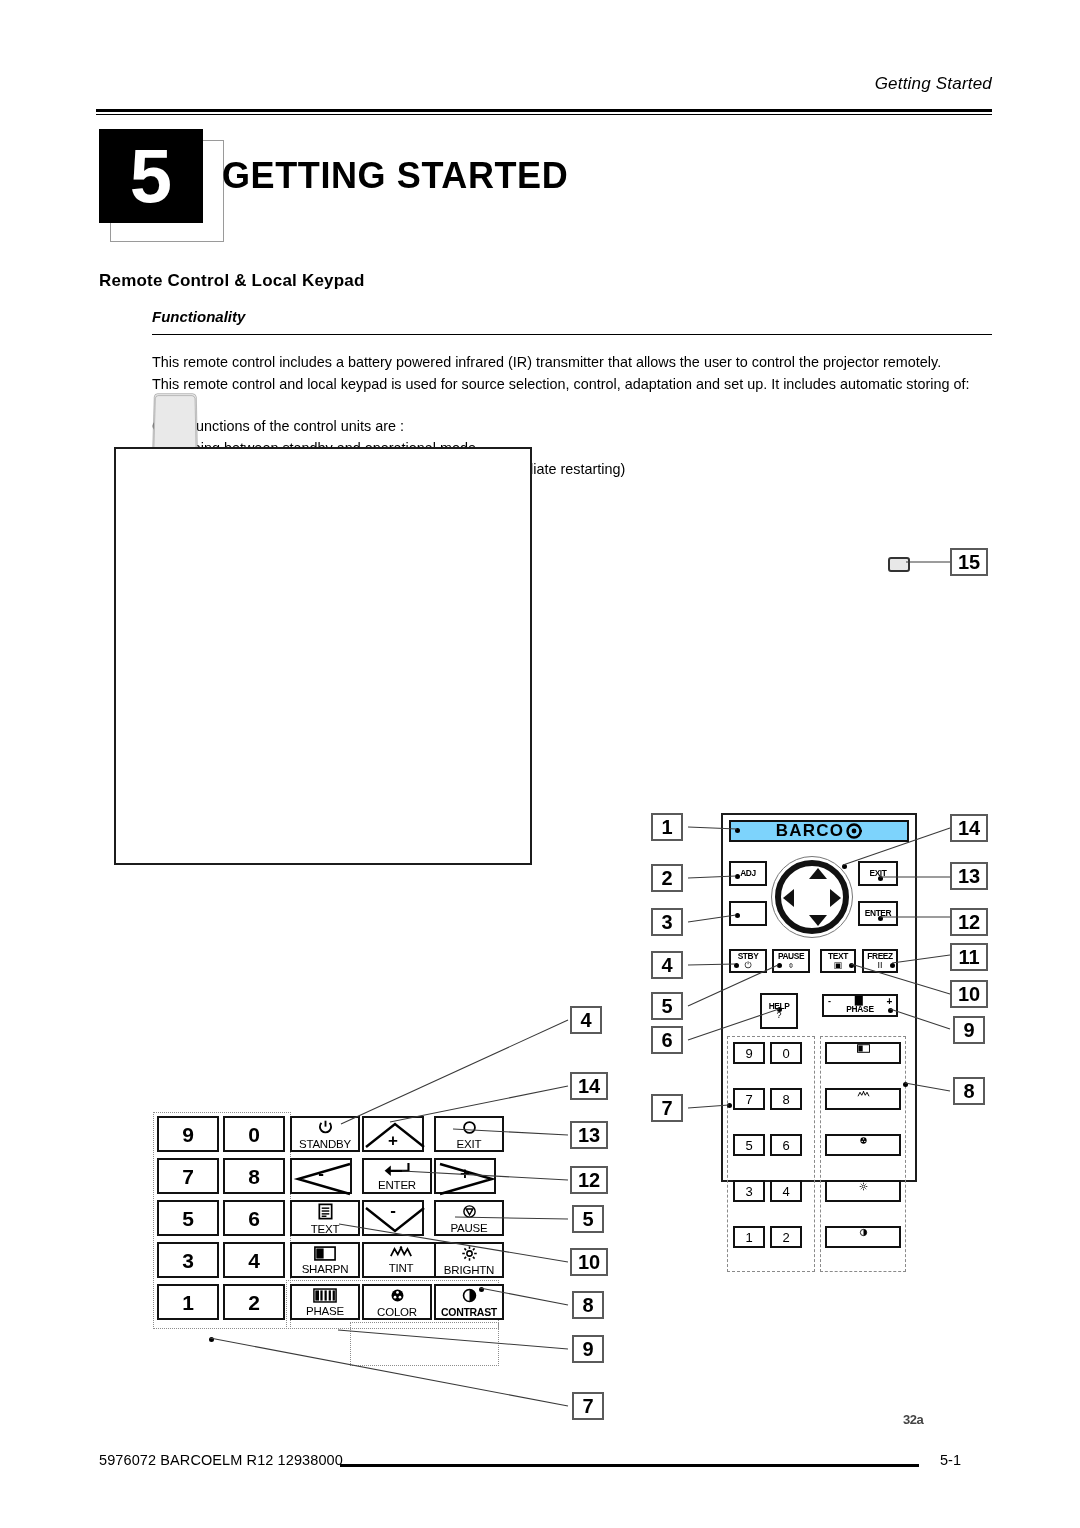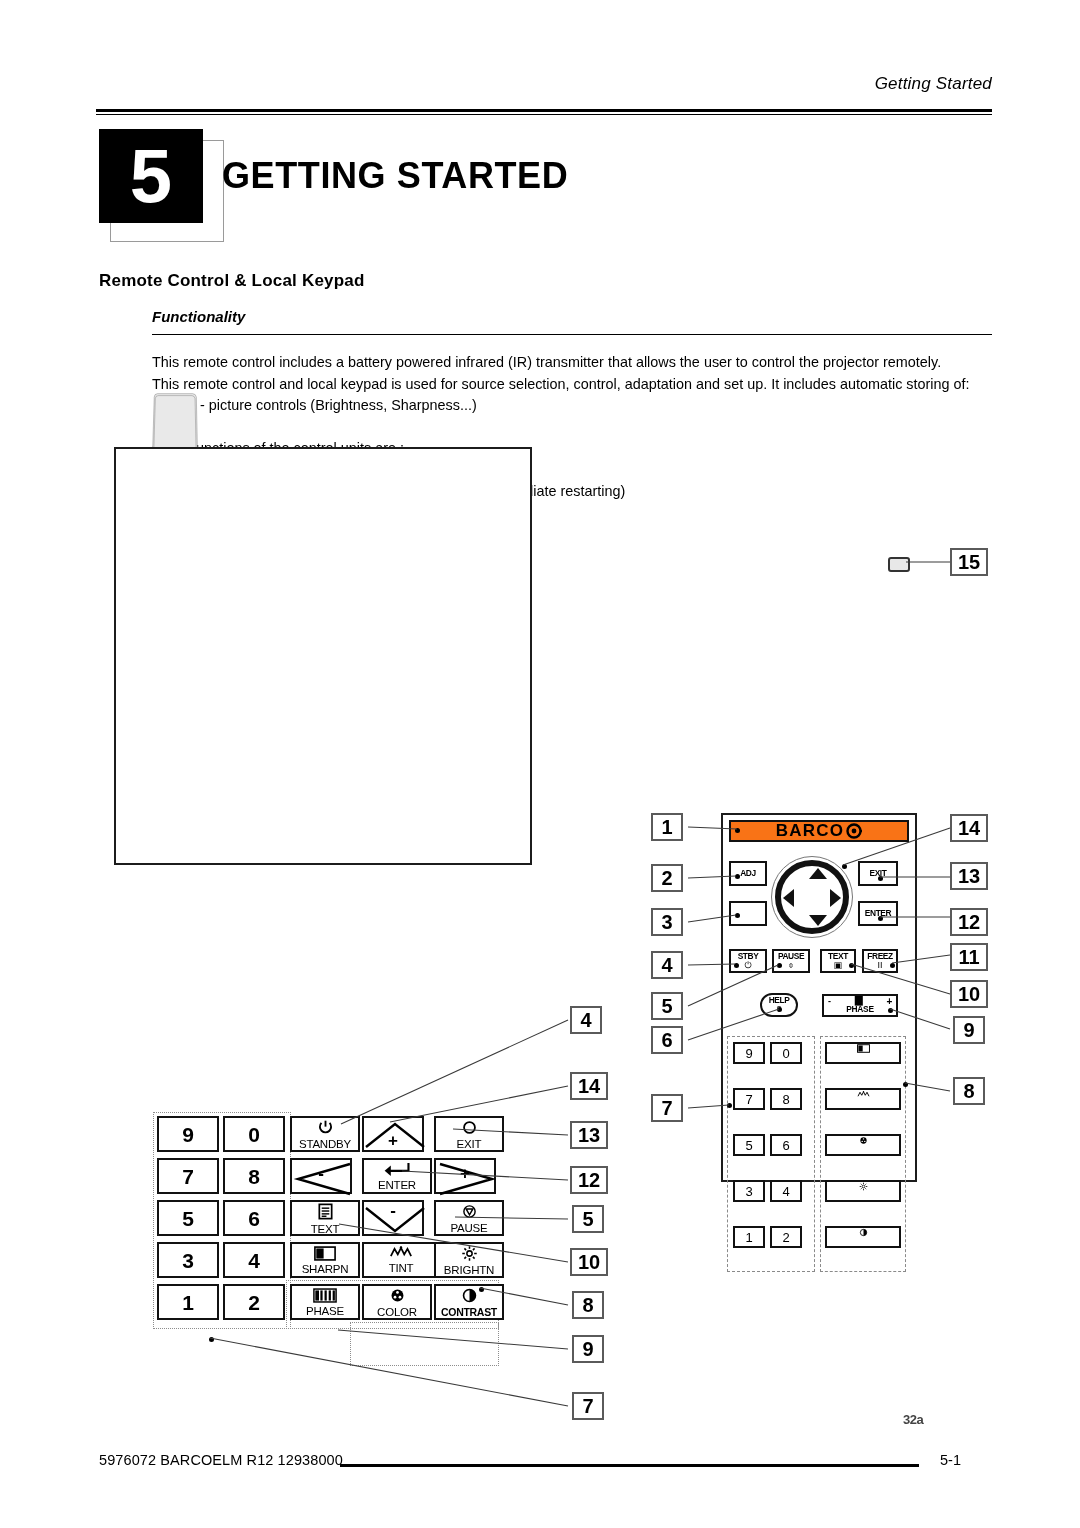--- a/index.html
+++ b/index.html
@@ -111,21 +111,21 @@
     position:absolute;border:2px solid #111;background:#fff;box-sizing:border-box;
     font-size:8.4px;font-weight:bold;letter-spacing:-.3px;
   }
   .bar-btn .mid{position:absolute;left:0;right:0;bottom:1px;text-align:center;}
   .bar-btn .minus{position:absolute;left:4px;top:0px;font-size:9px;}
   .bar-btn .plus{position:absolute;right:4px;top:0px;font-size:10px;}
   .bar-btn .ico{position:absolute;left:0;right:0;top:0px;text-align:center;font-size:8px;}
 
   #barco-logo-btn{
     position:absolute;left:729px;top:820px;width:180px;height:22px;
-    border:2px solid #111;background:#f97316;box-sizing:border-box;
+    border:2px solid #111;background:#7dd3fc;box-sizing:border-box;
     display:flex;align-items:center;justify-content:center;
   }
   #barco-wordmark{font-size:17px;font-weight:bold;letter-spacing:1.2px;}
 
   #dpad{
     position:absolute;left:775px;top:860px;width:74px;height:74px;
     border:6px solid #111;border-radius:50%;background:#fff;box-sizing:border-box;
   }
   #dpad-outline{
     position:absolute;left:771px;top:856px;width:82px;height:82px;
@@ -163,21 +163,20 @@
   <div id="chapter-badge">5</div>
   <div id="chapter-title">GETTING STARTED</div>
 
   <div id="section-title">Remote Control &amp; Local Keypad</div>
   <div id="subsection-title">Functionality</div>
   <div id="subsection-rule"></div>
 
   <div id="body-copy">
     <p>This remote control includes a battery powered infrared (IR) transmitter that allows the user to control the projector remotely.</p>
     <p>This remote control and local keypad is used for source selection, control, adaptation and set up.  It includes automatic storing of:</p>
-    <p class="indent">- picture controls (Brightness, Sharpness...)</p>
     <div class="gap"></div>
     <p>Other functions of the control units are :</p>
     <p>- switching between standby and operational mode.</p>
     <p>- switching to "pause" (blanked picture, full power for immediate restarting)</p>
     <p>- direct access to all connected sources.</p>
   </div>
 
   <svg id="remote-shell" width="1080" height="1528" viewBox="0 0 1080 1528" style="position:absolute;left:0;top:0;pointer-events:none;">
 
     <path d="M718,555 Q718,540 733,539 L897,539 Q912,540 914,555
@@ -250,21 +249,21 @@
     <span class="sym">▣</span>
   </div>
   <div class="dot" style="left:849px;top:963px;"></div>
 
   <div class="rbtn" style="left:862px;top:949px;width:36px;height:24px;">
     <span class="cap">FREEZ</span>
     <span class="sym">II</span>
   </div>
   <div class="dot" style="left:890px;top:963px;"></div>
 
-  <div class="rbtn" style="left:760px;top:993px;width:38px;height:24px;border-radius:12px;">
+  <div class="rbtn" style="left:760px;top:993px;width:38px;height:36px;">
     <span class="cap">HELP</span>
     <span class="sym">?</span>
   </div>
   <div class="dot" style="left:777px;top:1007px;"></div>
 
   <div class="bar-btn" style="left:822px;top:994px;width:76px;height:23px;">
     <span class="minus">-</span>
     <span class="ico">█▌</span>
     <span class="plus">+</span>
     <span class="mid">PHASE</span>

